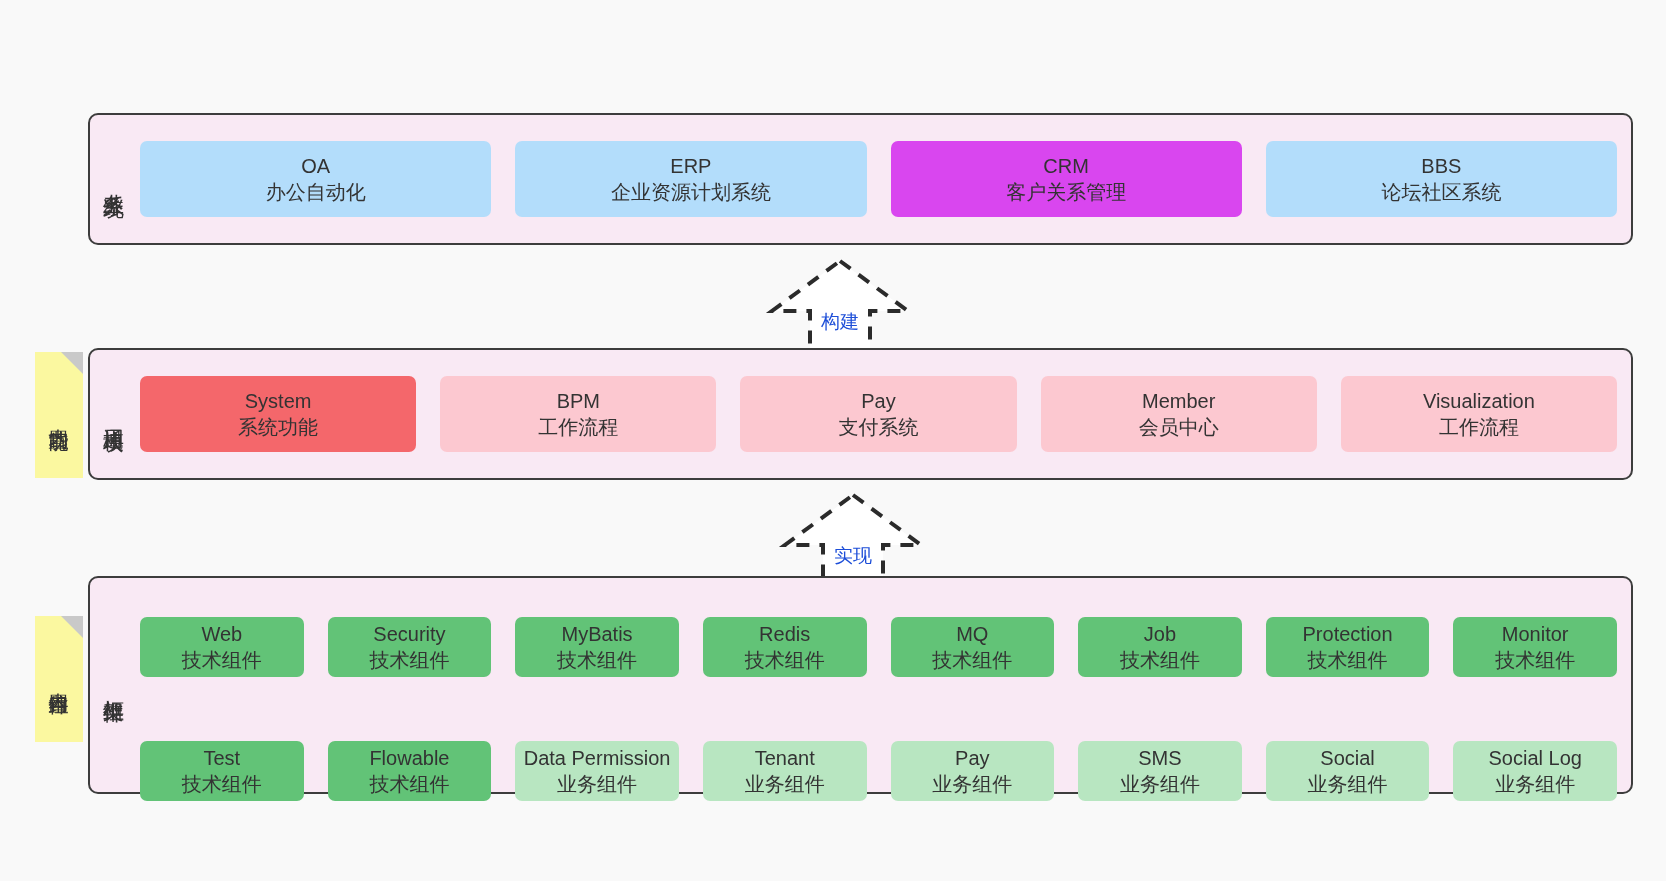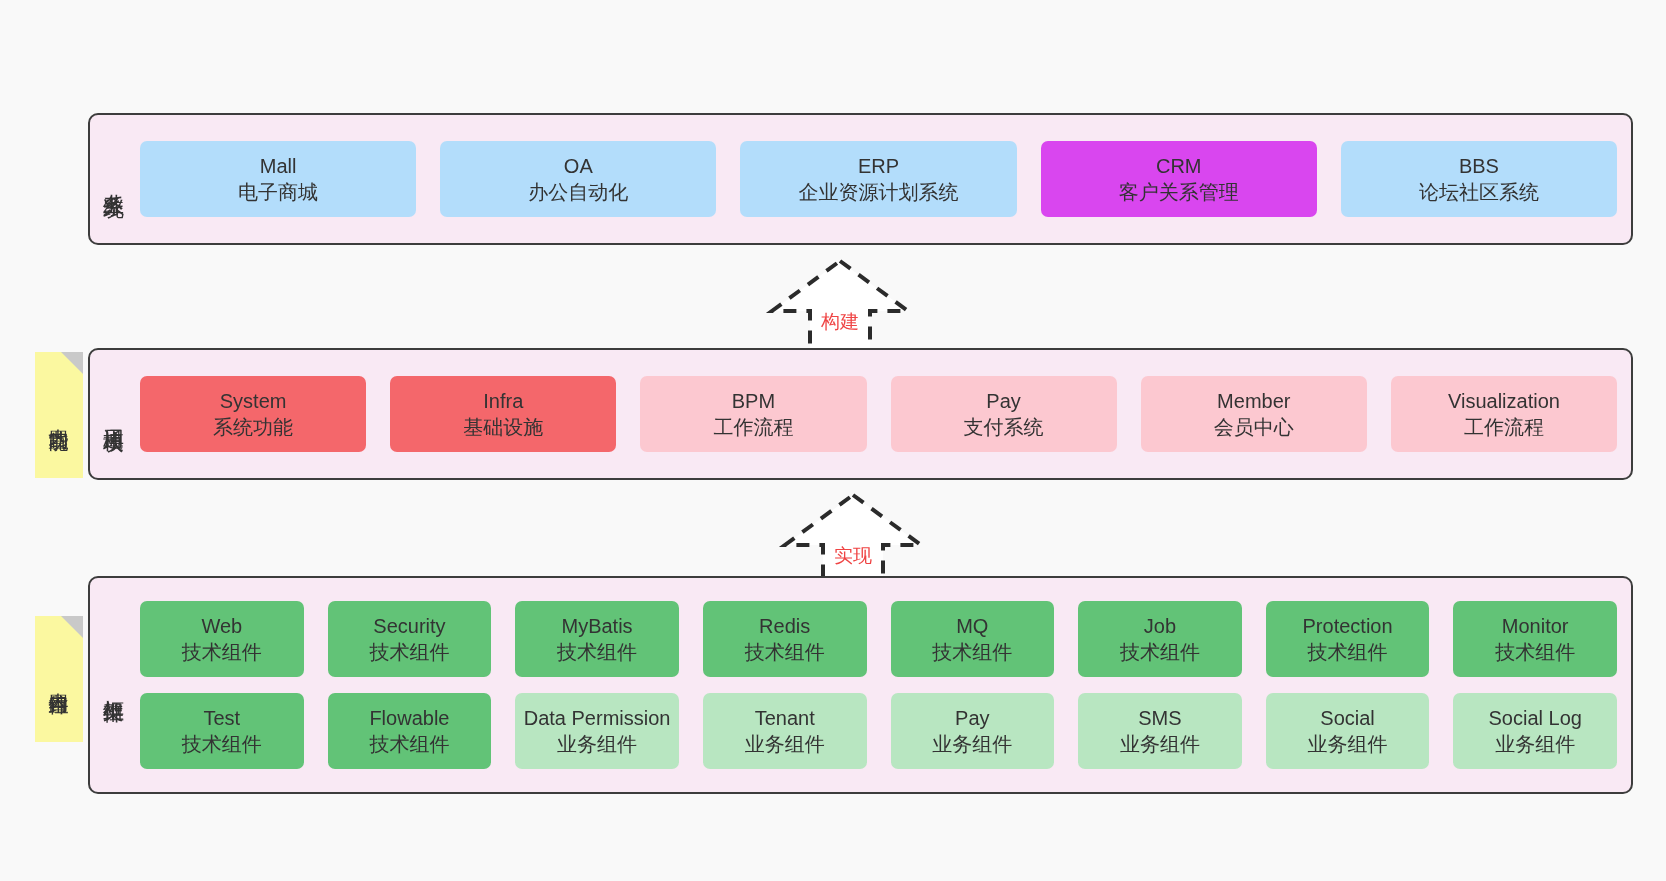--- a/index.html
+++ b/index.html
@@ -102,21 +102,21 @@
   .c-red   { background: #f4676b; }
   .c-pink  { background: #fcc8d0; }
 
   
   #layer-framework {
     left: 88px;
     top: 576px;
     width: 1545px;
     height: 218px;
   }
-  #layer-framework .card { height: 76px; }
+  #layer-framework .card { height: 60px; margin-top: 48px; }
   .c-green  { background: #62c377; }
   .c-green2 { background: #b8e6c1; }
 
   
   .sticky {
     position: absolute;
     background: #fbf8a0;
     width: 48px;
     box-sizing: border-box;
     display: flex;
@@ -159,39 +159,35 @@
     height: 100px;
   }
   .arrow svg { display: block; }
   .arrow-label {
     position: absolute;
     left: 0;
     right: 0;
     bottom: 18px;
     text-align: center;
     font-size: 19px;
-    color: #ef4444;
+    color: #1d4ed8;
     user-select: none;
   }
   #arrow-build   { left: 760px; top: 253px; }
   #arrow-implement { left: 773px; top: 487px; }
 </style>
 </head>
 <body>
 
 <div class="canvas">
 
   <div class="layer" id="layer-business">
     <div class="layer-title">业务系统</div>
     <div class="layer-body">
       <div class="row">
-        <div class="card" style="background:#b3ddfb">
-          <span class="t1">Mall</span>
-          <span class="t2">电子商城</span>
-        </div>
         <div class="card" style="background:#b3ddfb">
           <span class="t1">OA</span>
           <span class="t2">办公自动化</span>
         </div>
         <div class="card" style="background:#b3ddfb">
           <span class="t1">ERP</span>
           <span class="t2">企业资源计划系统</span>
         </div>
         <div class="card" style="background:#d946ef">
           <span class="t1">CRM</span>
@@ -217,24 +213,20 @@
   </div>
 
   <div class="layer" id="layer-modules">
     <div class="layer-title">通用模块</div>
     <div class="layer-body">
       <div class="row">
         <div class="card c-red">
           <span class="t1">System</span>
           <span class="t2">系统功能</span>
         </div>
-        <div class="card c-red">
-          <span class="t1">Infra</span>
-          <span class="t2">基础设施</span>
-        </div>
         <div class="card c-pink">
           <span class="t1">BPM</span>
           <span class="t2">工作流程</span>
         </div>
         <div class="card c-pink">
           <span class="t1">Pay</span>
           <span class="t2">支付系统</span>
         </div>
         <div class="card c-pink">
           <span class="t1">Member</span>

